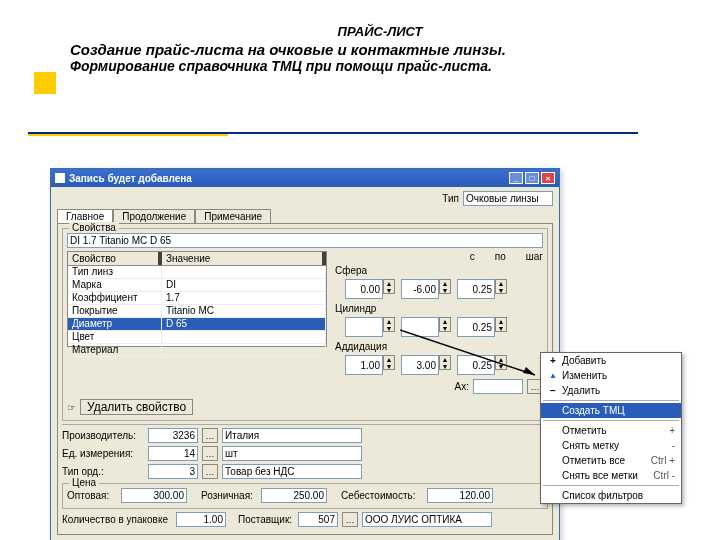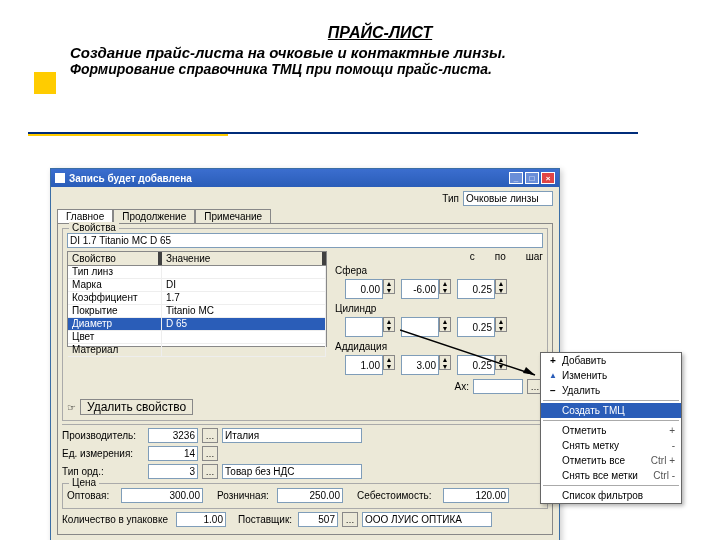--- a/index.html
+++ b/index.html
@@ -9,21 +9,21 @@
     background: #fff;
     width: 720px;
     height: 540px;
     position: relative;
     overflow: hidden;
   }
   .slide-header {
     padding: 24px 30px 8px 70px;
     font-family: Arial, sans-serif;
   }
-  .slide-header .t1 { font-size: 16px; font-weight: bold; font-style: italic; text-decoration: underline; }
+  .slide-header .t1 { font-size: 13px; font-weight: bold; font-style: italic; }
   .slide-header .t2 { font-size: 15px; font-weight: bold; font-style: italic; margin-top: 2px;}
   .slide-header .t3 { font-size: 14px; font-weight: bold; font-style: italic; }
   .yellow-box { position: absolute; left: 34px; top: 72px; width: 22px; height: 22px; background: #ffcc00; }
   .underline { position:absolute; left:28px; top:132px; width:610px; height:2px; background:#002c7a;}
   .underline2 { position:absolute; left:28px; top:134px; width:200px; height:2px; background:#ffcc00;}
 
   .window {
     position: absolute;
     left: 50px; top: 168px;
     width: 510px;
@@ -279,33 +279,34 @@
       <div class="row">
         <span style="width:82px">Производитель:</span>
         <input class="fld" style="width: 50px; text-align: right;" value="3236">
         <span class="dotbtn">…</span>
         <input class="fld" style="width: 140px;" value="Италия">
       </div>
       <div class="row">
         <span style="width:82px">Ед. измерения:</span>
         <input class="fld" style="width: 50px; text-align: right;" value="14">
         <span class="dotbtn">…</span>
+        <input class="fld" style="width: 140px;" value="шт">
       </div>
       <div class="row">
         <span style="width:82px">Тип орд.:</span>
         <input class="fld" style="width: 50px; text-align: right;" value="3">
         <span class="dotbtn">…</span>
         <input class="fld" style="width: 140px;" value="Товар без НДС">
       </div>
 
       <div class="groupbox" style="margin-top:4px;">
         <span class="cap">Цена</span>
         <div class="row">
           <span style="width:50px">Оптовая:</span>
-          <input class="fld" style="width: 82px; text-align: right;" value="300.00">
+          <input class="fld" style="width: 66px; text-align: right;" value="300.00">
           <span style="width:56px;margin-left:10px">Розничная:</span>
           <input class="fld" style="width: 66px; text-align: right;" value="250.00">
           <span style="width:82px;margin-left:10px">Себестоимость:</span>
           <input class="fld" style="width: 66px; text-align: right;" value="120.00">
         </div>
       </div>
 
       <div class="row" style="margin-top:2px;">
         <span style="width:110px">Количество в упаковке</span>
         <input class="fld" style="width: 50px; text-align: right;" value="1.00">

